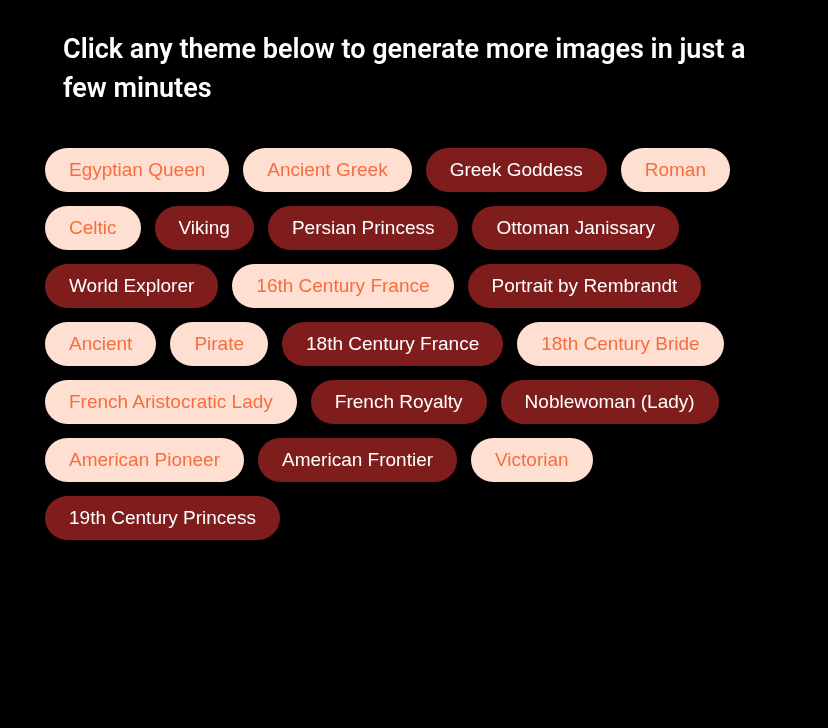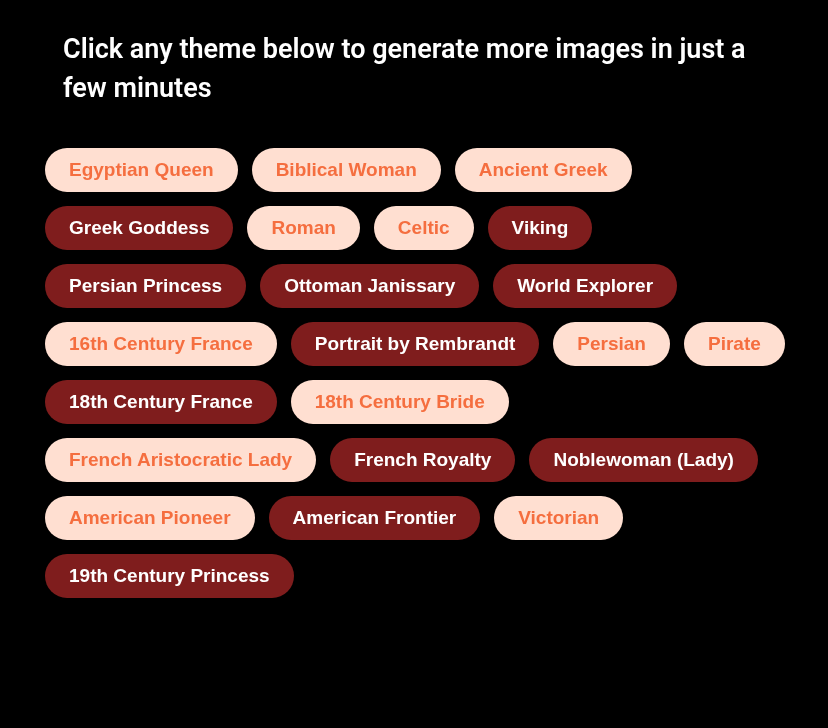--- a/index.html
+++ b/index.html
@@ -30,53 +30,52 @@
       padding-left: 10px;
     }
     .pill {
       display: inline-flex;
       align-items: center;
       justify-content: center;
       height: 44px;
       padding: 0 24px;
       border-radius: 22px;
       font-size: 19px;
-      font-weight: 700;
+      font-weight: 400;
       white-space: nowrap;
       cursor: pointer;
       border: none;
     }
     .pill.light {
       background: #ffdfd1;
       color: #f56e3f;
     }
     .pill.dark {
       background: #7f1d1d;
       color: #ffffff;
     }
   </style>
 </head>
 <body>
 
 <h1 class="heading">Click any theme below to generate more images in just a few minutes</h1>
 
 <div class="pills-container">
     <button class="pill light">Egyptian Queen</button>
-    <button class="pill light">Biblical Woman</button>
     <button class="pill light">Ancient Greek</button>
     <button class="pill dark">Greek Goddess</button>
     <button class="pill light">Roman</button>
     <button class="pill light">Celtic</button>
     <button class="pill dark">Viking</button>
     <button class="pill dark">Persian Princess</button>
     <button class="pill dark">Ottoman Janissary</button>
     <button class="pill dark">World Explorer</button>
     <button class="pill light">16th Century France</button>
     <button class="pill dark">Portrait by Rembrandt</button>
-    <button class="pill light">Persian</button>
+    <button class="pill light">Ancient</button>
     <button class="pill light">Pirate</button>
     <button class="pill dark">18th Century France</button>
     <button class="pill light">18th Century Bride</button>
     <button class="pill light">French Aristocratic Lady</button>
     <button class="pill dark">French Royalty</button>
     <button class="pill dark">Noblewoman (Lady)</button>
     <button class="pill light">American Pioneer</button>
     <button class="pill dark">American Frontier</button>
     <button class="pill light">Victorian</button>
     <button class="pill dark">19th Century Princess</button>

